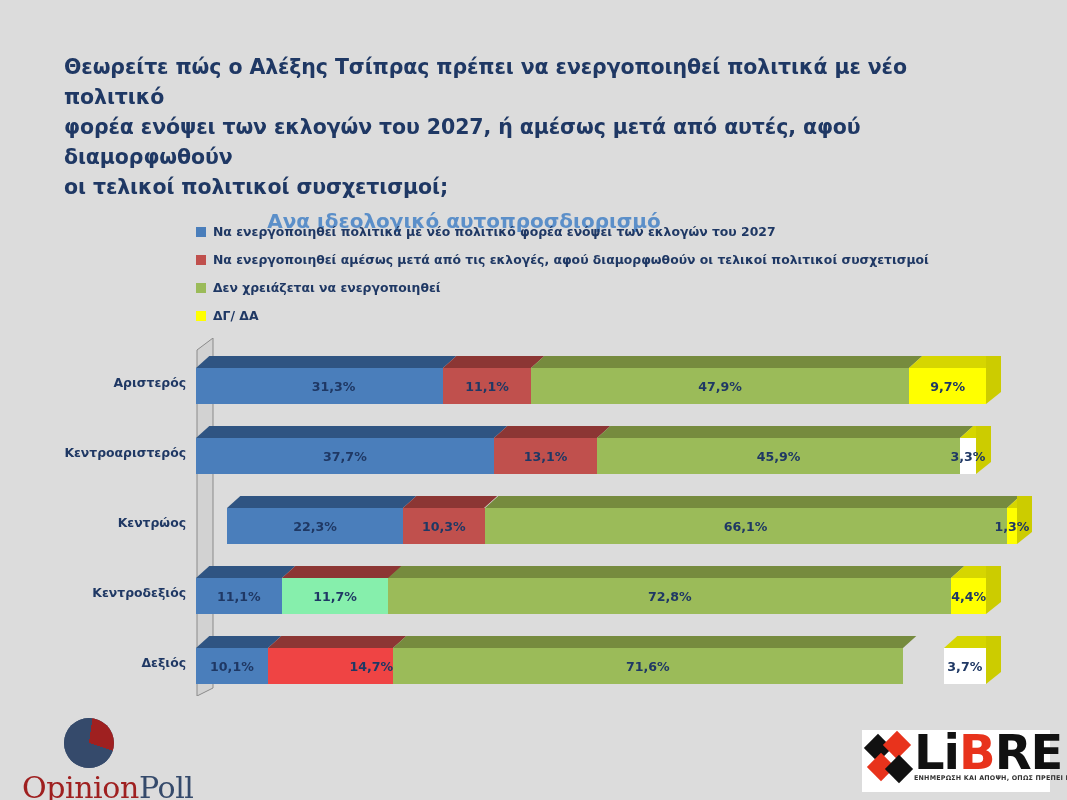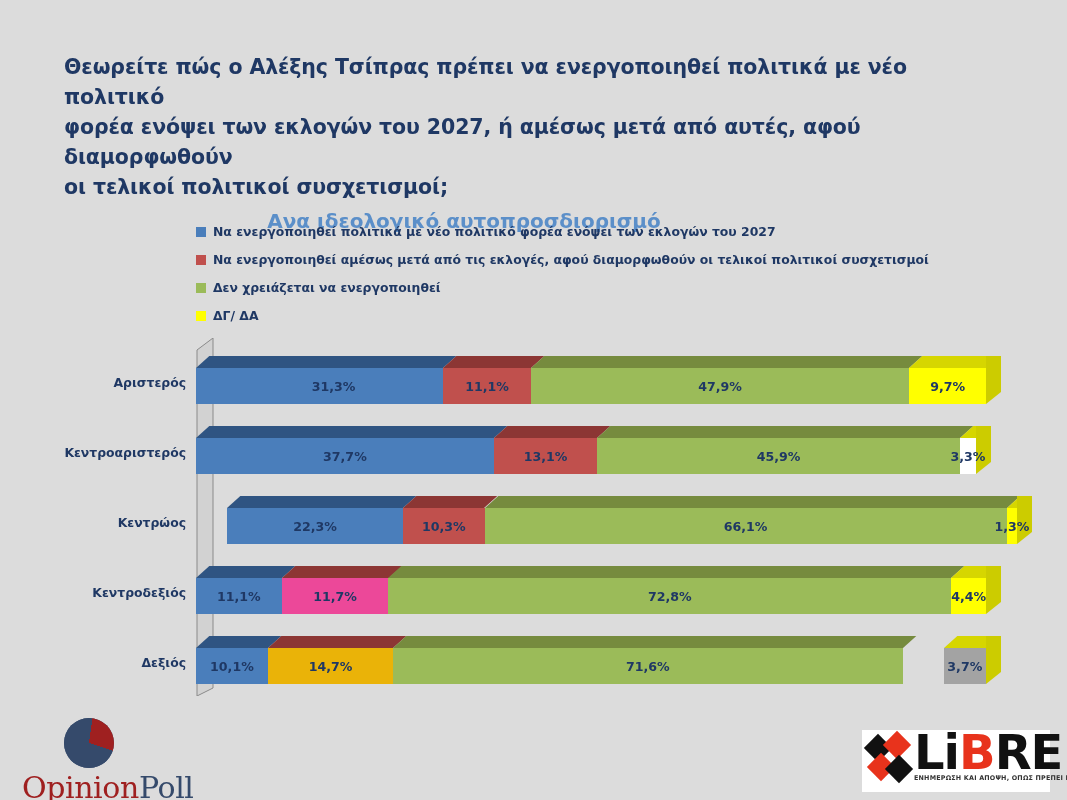--- a/index.html
+++ b/index.html
@@ -232,21 +232,21 @@
               </svg></div>
           </div>
         </div>
       </div>
       <div class="row" style="top: 236px;">
         <div class="bar-wrap">
           <div class="seg" style="width: 87.69px; background: rgb(74, 126, 187);">
             <div class="top" style="background: rgb(47, 84, 130);"></div>
             <span class="val">11,1%</span>
           </div>
-          <div class="seg" style="width: 109px; background: #ec4899;">
+          <div class="seg" style="width: 109px; background: #86efac;">
             <div class="top" style="background: rgb(140, 54, 52);"></div>
             <span class="val">11,7%</span>
           </div>
           <div class="seg" style="width: 575.12px; background: rgb(155, 187, 89);">
             <div class="top" style="background: rgb(118, 139, 62);"></div>
             <span class="val">72,8%</span>
           </div>
           <div class="seg" style="width: 34.76px; background: rgb(255, 255, 0);">
             <div class="top" style="background: rgb(214, 214, 0);"></div>
             <span class="val">4,4%</span>
@@ -255,29 +255,29 @@
               </svg></div>
           </div>
         </div>
       </div>
       <div class="row" style="top: 306px;">
         <div class="bar-wrap">
           <div class="seg" style="width: 79.79px; background: rgb(74, 126, 187);">
             <div class="top" style="background: rgb(47, 84, 130);"></div>
             <span class="val">10,1%</span>
           </div>
-          <div class="seg" style="width: 139px; background: #eab308;">
+          <div class="seg" style="width: 139px; background: #ef4444; justify-content: flex-end;">
             <div class="top" style="background: rgb(140, 54, 52);"></div>
             <span class="val">14,7%</span>
           </div>
           <div class="seg" style="width: 565.64px; background: rgb(155, 187, 89);">
             <div class="top" style="background: rgb(118, 139, 62);"></div>
             <span class="val">71,6%</span>
           </div>
-          <div class="seg" style="width: 47px; background: #a3a3a3; margin-left: 41px;">
+          <div class="seg" style="width: 47px; background: #ffffff; margin-left: 41px;">
             <div class="top" style="background: rgb(214, 214, 0);"></div>
             <span class="val">3,7%</span>
             <div class="endcap"><svg width="15" height="48" viewBox="0 0 15 48">
                 <polygon points="0,0 15,0 15,36 0,48" fill="#cccc00"></polygon>
               </svg></div>
           </div>
         </div>
       </div>
     </div>
 </div>

